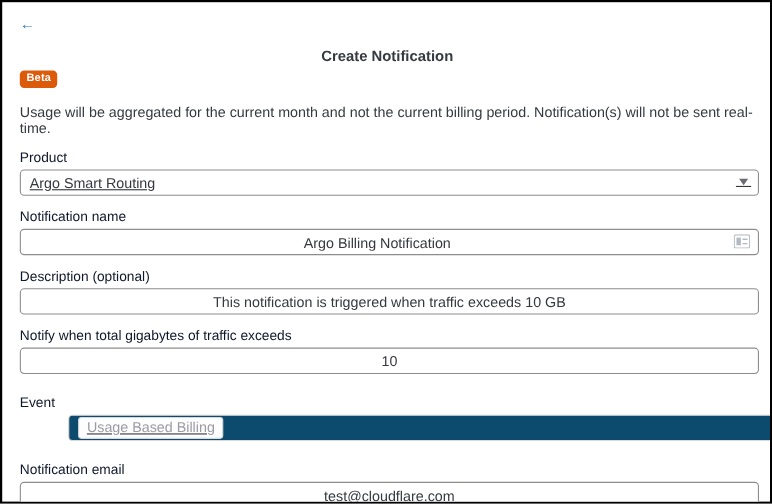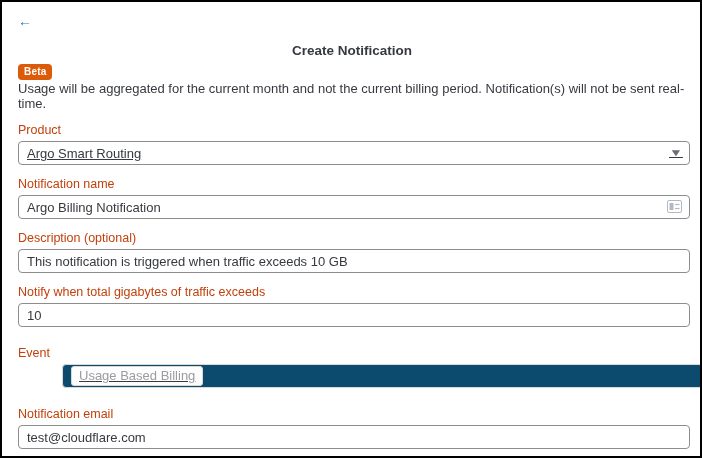--- a/index.html
+++ b/index.html
@@ -30,41 +30,41 @@
   }
   .beta-badge {
     display: inline-block; width: max-content;
     margin-top: 6px;
     background: #db5b0b; color: #fff;
     font-size: 10px; font-weight: bold;
     padding: 2px 6px 3px; border-radius: 4px;
     letter-spacing: .2px;
   }
   .intro {
-    margin-top: 1px;
+    margin-top: 14px;
     font-size: 13px; color: #36393f;
   }
   
   .field { margin-top: 12px; }
   .field.gap-lg { margin-top: 19px; }
   .field-label {
     display: block;
-    font-size: 12.5px; color: #c2410c;
+    font-size: 12.5px; color: #0f172a;
     margin-bottom: 4px;
   }
   .text-input, .select-box {
     width: 672px; height: 24px;
     border: 1px solid #8d8d8d; border-radius: 4px;
     background: #fff;
     font-family: "Liberation Sans", "DejaVu Sans", sans-serif;
     font-size: 13px; color: #36393f;
     padding: 0 8px;
     display: flex; align-items: center;
   }
-  input.text-input { display: block; outline: none; }
+  input.text-input { display: block; outline: none; text-align: center; }
   .input-wrap { position: relative; width: 672px; }
   .input-wrap .text-input { width: 100%; padding-right: 30px; }
   .contact-icon {
     position: absolute; right: 8px; top: 5px;
     width: 15px; height: 13px; opacity: .75;
   }
   .select-box { justify-content: space-between; cursor: pointer; text-decoration: underline; }
   .select-box .caret {
     color: #6b6b76; font-size: 10px; line-height: 1;
     transform: scaleX(1.4);

